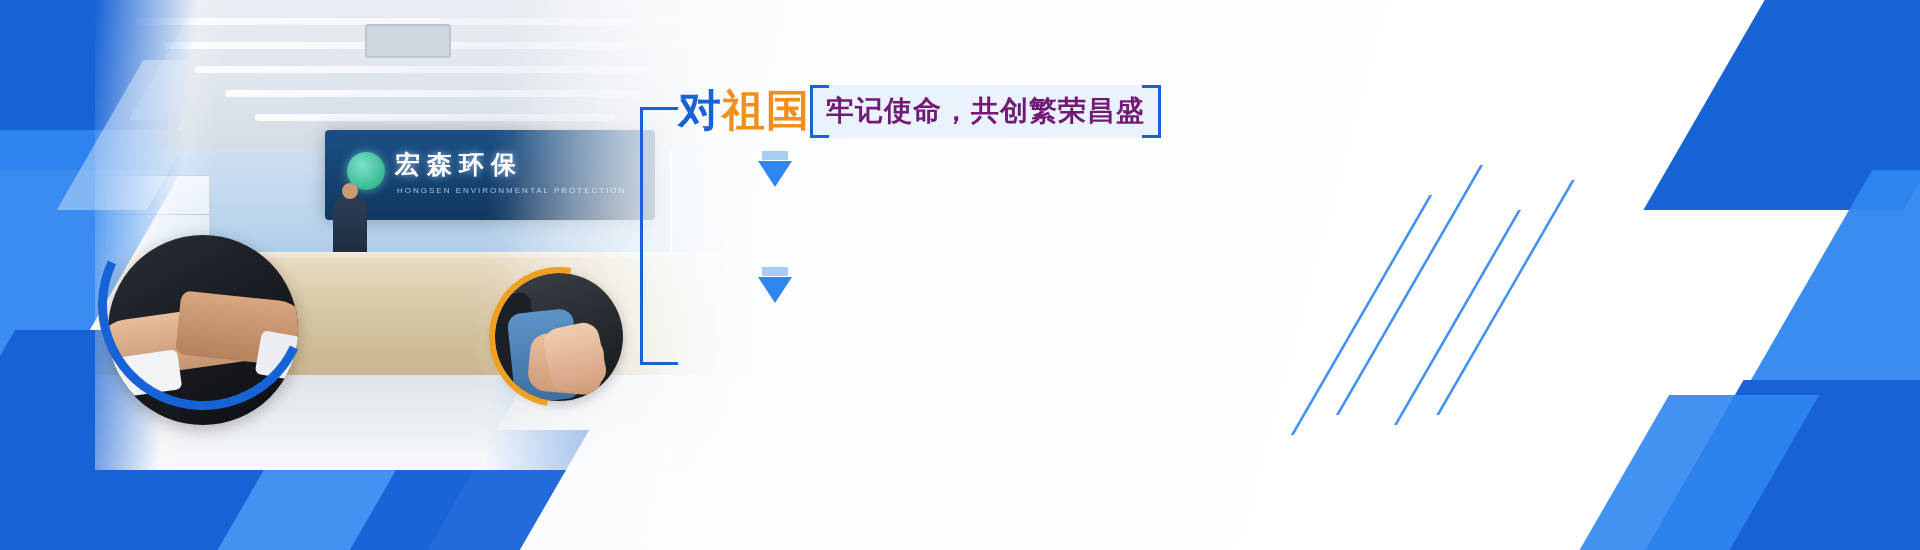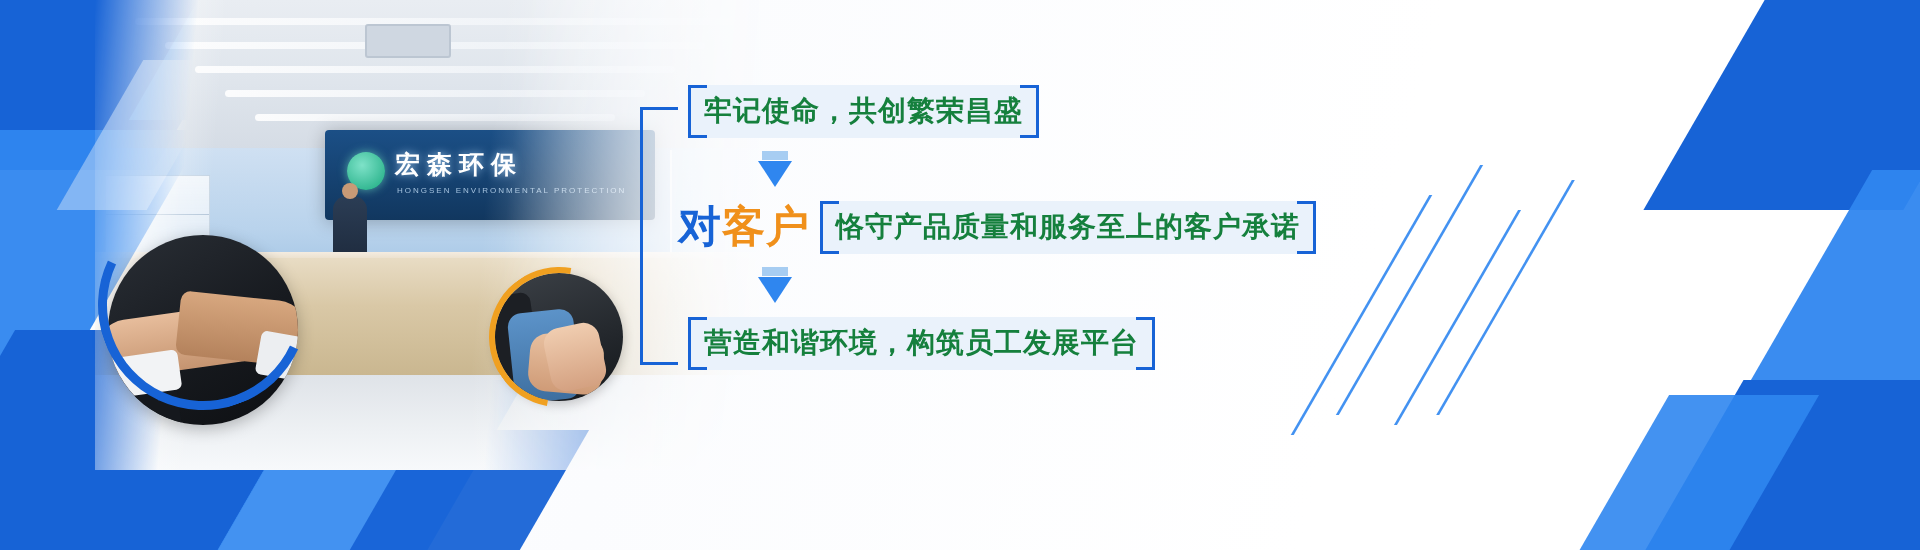--- a/index.html
+++ b/index.html
@@ -333,25 +333,24 @@
     font-size: 43px;
     font-weight: 700;
     letter-spacing: 1px;
     white-space: nowrap;
     font-family: "DejaVu Sans", "Liberation Sans", sans-serif;
   }
   .label .t-blue { color: #1763d6; }
   .label .t-orange { color: #f0901b; }
 
   .chip {
-    margin-left: 10px;
     position: relative;
     padding: 7px 16px 8px 16px;
     background: #eaf2fb;
-    color: #15803d;
+    color: #701a75;
     font-size: 28px;
     font-weight: 700;
     letter-spacing: 1px;
     white-space: nowrap;
     font-family: "DejaVu Sans", "Liberation Sans", sans-serif;
   }
   .chip:before, .chip:after {
     content: "";
     position: absolute;
     top: 0; bottom: 0;
@@ -457,28 +456,24 @@
 
   <div class="content">
     <div class="bracket"></div>
 
     <div class="arrow-cap arrow-cap-1"></div>
     <div class="arrow arrow-1"></div>
     <div class="arrow-cap arrow-cap-2"></div>
     <div class="arrow arrow-2"></div>
 
     <div class="row row-1">
+      <div class="label">
+        <span class="t-blue">对</span><span class="t-orange">祖国</span>
+      </div>
       <div class="chip">牢记使命，共创繁荣昌盛</div>
     </div>
 
-    <div class="row row-2">
-      <div class="label">
-        <span class="t-blue">对</span><span class="t-orange">客户</span>
-      </div>
-      <div class="chip">恪守产品质量和服务至上的客户承诺</div>
-    </div>
 
     <div class="row row-3">
-      <div class="chip">营造和谐环境，构筑员工发展平台</div>
     </div>
   </div>
 
 </div>
 
 </body></html>

